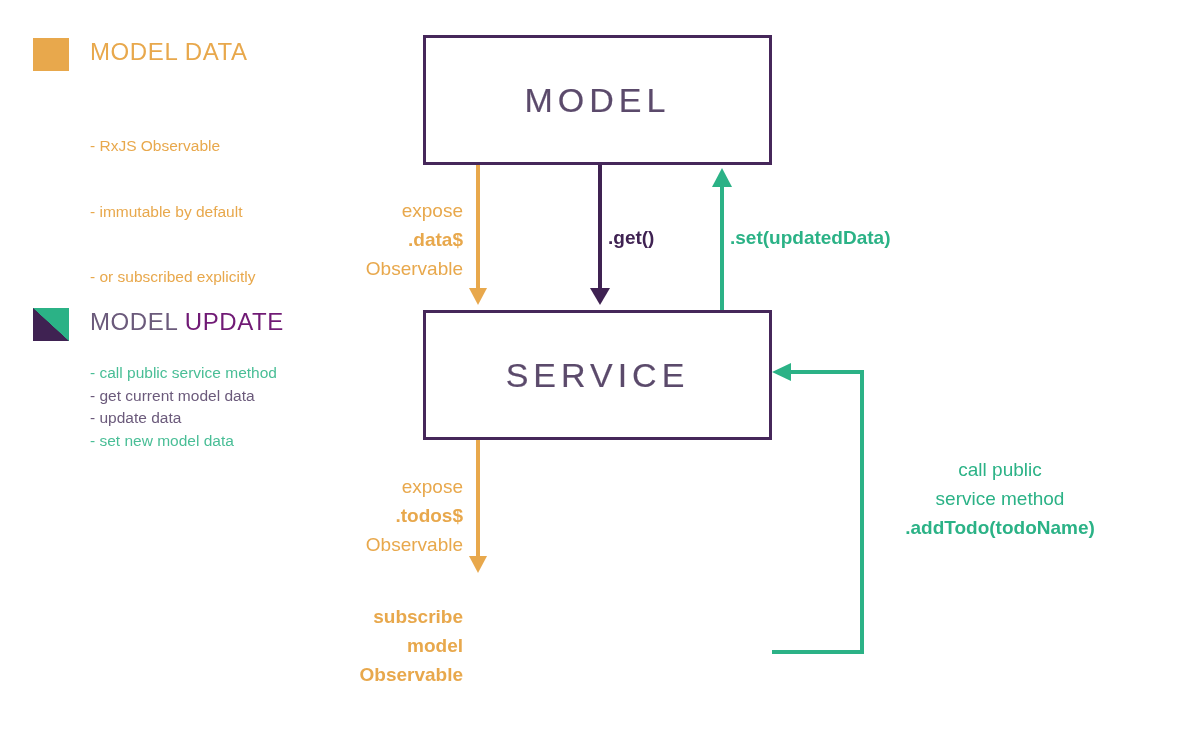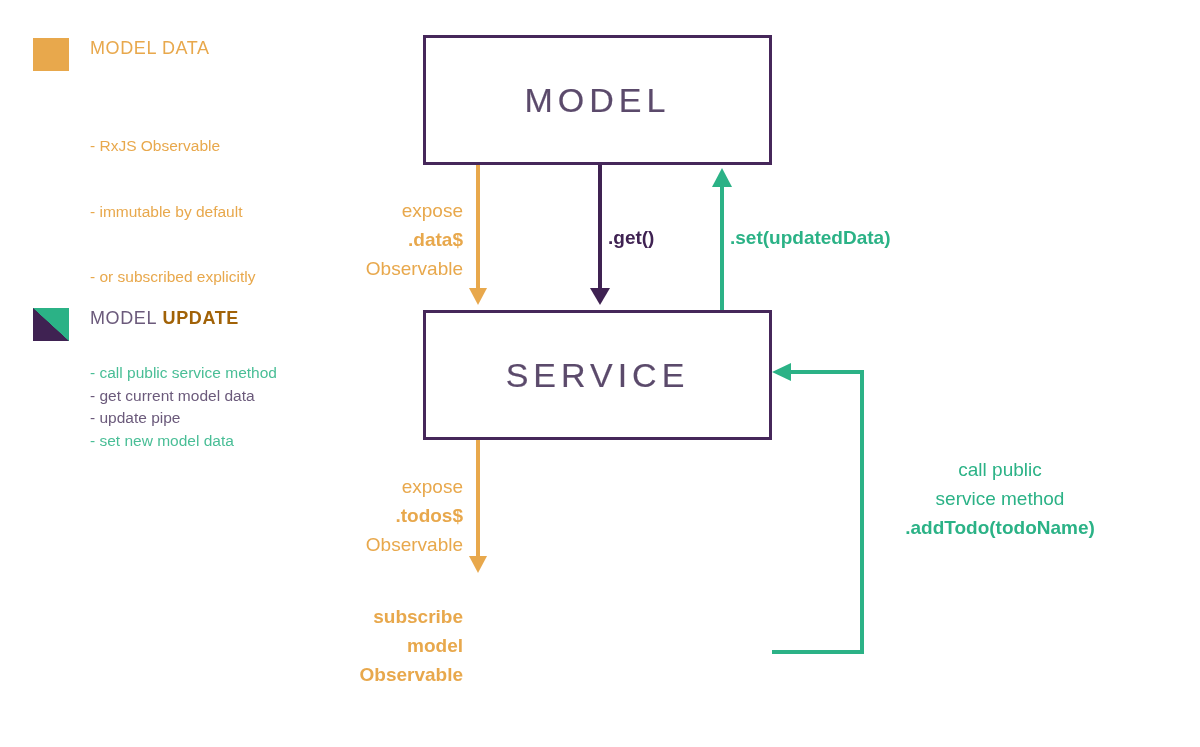--- a/index.html
+++ b/index.html
@@ -57,28 +57,28 @@
     left: 0; top: 0;
     width: 36px; height: 33px;
   }
   .swatch-solid { background: #E8A84C; }
   .swatch-split {
     background: linear-gradient(to bottom left, #2BB286 0%, #2BB286 49.5%, #3F2252 50.5%, #3F2252 100%);
   }
   .legend-title {
     position: absolute;
     left: 57px; top: 0px;
-    font-size: 18px;
+    font-size: 24px;
     font-weight: 400;
     letter-spacing: 0.6px;
     white-space: nowrap;
   }
   .legend-title .t-orange { color: #E8A84C; }
   .legend-title .t-purple { color: #6b5a7b; }
-  .legend-title .t-green  { color: #a16207; font-weight: bold; }
+  .legend-title .t-green  { color: #701a75; }
 
   .legend-list {
     position: absolute;
     left: 57px;
     top: 54px;
     list-style: none;
     font-size: 15.5px;
     line-height: 22.5px;
     white-space: nowrap;
   }
@@ -156,21 +156,21 @@
   </div>
 
   <div class="legend" id="legend-update">
     <div class="legend-swatch swatch-split"></div>
     <div class="legend-title">
       <span class="t-purple">MODEL</span><span class="t-green"> UPDATE</span>
     </div>
     <ul class="legend-list">
       <li class="li-green"><span>- </span><span>call public service method</span></li>
       <li class="li-purple"><span>- </span><span>get current model data</span></li>
-      <li class="li-purple"><span>- </span><span>update pipe</span></li>
+      <li class="li-purple"><span>- </span><span>update data</span></li>
       <li class="li-green"><span>- </span><span>set new model data</span></li>
     </ul>
   </div>
 
   <div class="node" id="node-model">
     <span class="node-label">MODEL</span>
   </div>
 
   <div class="node" id="node-service">
     <span class="node-label">SERVICE</span>

